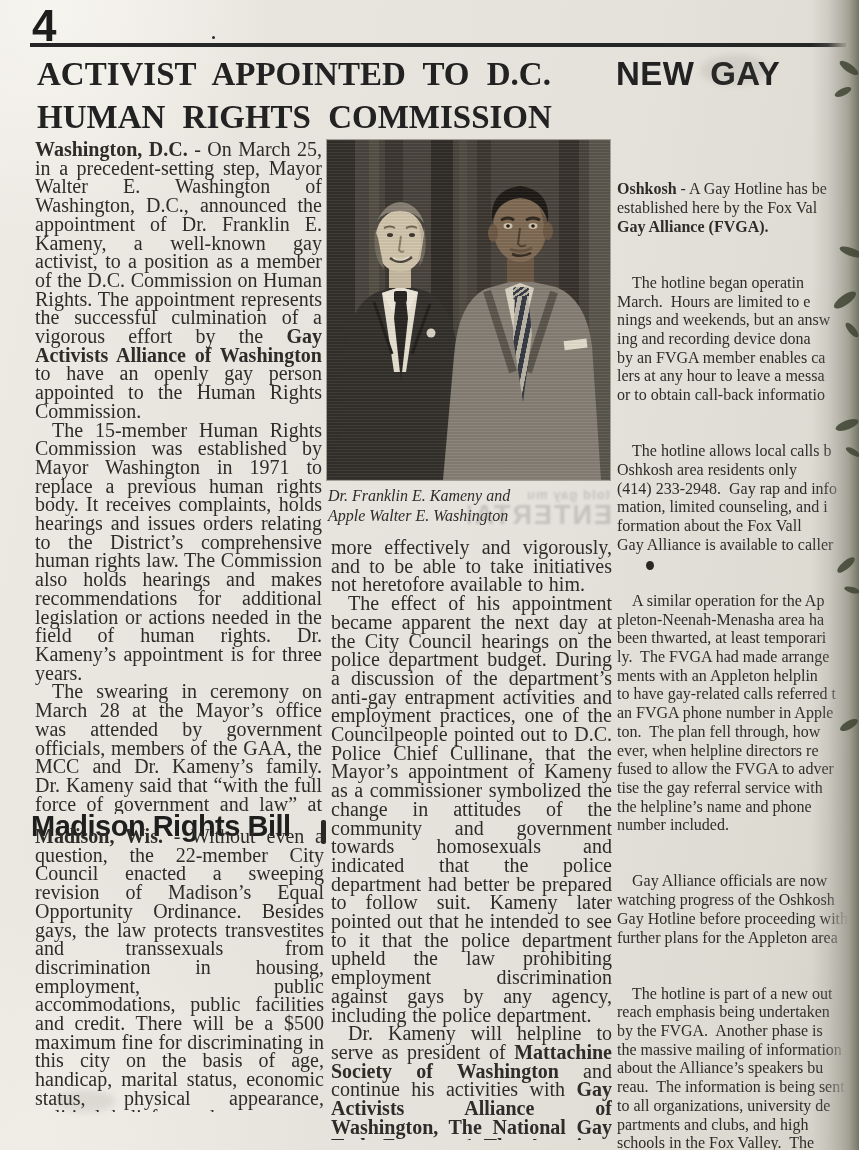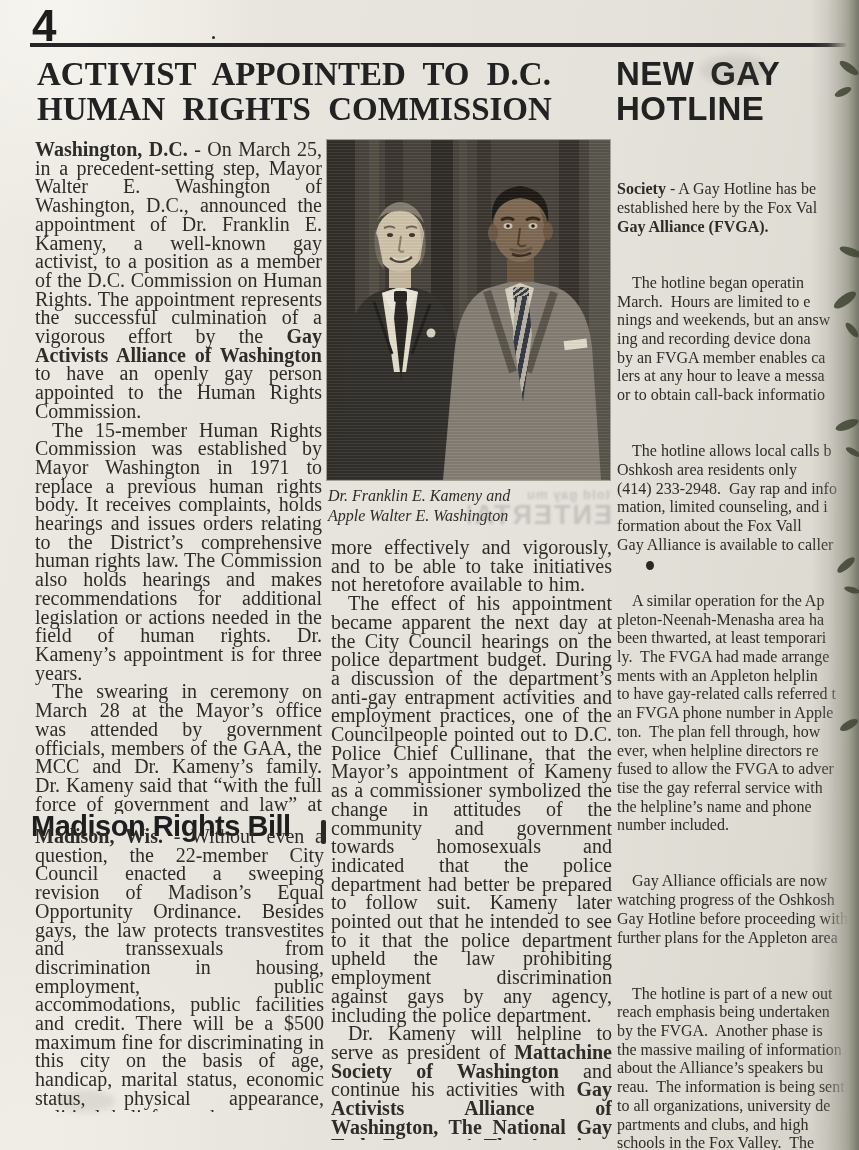--- a/index.html
+++ b/index.html
@@ -10,21 +10,21 @@
       radial-gradient(circle at 4% 99%, #efede6 0%, rgba(239,237,230,0) 20%),
       linear-gradient(100deg,#edebe4 0%, #e8e5de 25%, #e5e2db 60%, #ddDAd2 88%, #d2cfc6 100%);
     font-family:"Liberation Serif", serif;color:#2e2c29;
   }
   .abs{position:absolute;}
   .pagenum{font-family:"Liberation Sans",sans-serif;font-weight:bold;
     font-size:44px;line-height:1;color:#1d1d1d;letter-spacing:-1px;}
   .toprule{background:#262626;height:4px;}
   .headline{font-family:Liberation Serif, serif;font-weight:bold;color:#222;
     font-size:33px;line-height:1.0;letter-spacing:0px;word-spacing:9px;white-space:nowrap;}
-  .headline .hl2{display:block;margin-top:2px;}
+  .headline .hl2{display:block;margin-top:10px;}
   .headline-right{font-family:"Liberation Sans",sans-serif;font-weight:bold;color:#222;
     font-size:33px;line-height:1.05;letter-spacing:0.5px;word-spacing:6px;}
   .madison-headline{font-family:"Liberation Sans",sans-serif;font-weight:bold;color:#1e1e1e;
     font-size:29px;line-height:1;letter-spacing:-0.5px;white-space:nowrap;}
   .bodycol{font-size:20px;line-height:18.7px;text-align:justify;word-spacing:0.6px;color:#2e2c29;}
   .bodycol p{margin:0;}
   .bodycol p.ind{text-indent:17px;}
   .col3{font-size:16px;line-height:18.7px;white-space:pre;color:#2e2c29;}
   .col3 p{margin:0;}
   .col3 p.ind{text-indent:15px;}
@@ -51,21 +51,20 @@
   <div class="abs pagenum" style="left:32px;top:4px;">4</div>
   <div class="abs toprule" style="left:30px;top:43px;width:816px;"></div>
 
   <div class="abs headline" style="left:37px;top:58px;">
     <span>ACTIVIST APPOINTED TO D.C.</span>
     <span class="hl2">HUMAN RIGHTS COMMISSION</span>
   </div>
 
   <div class="abs headline-right" style="left:616px;top:57px;">
     <span>NEW GAY</span><br>
-    <span>HOTLINE</span>
   </div>
 
   <div class="abs bodycol" style="left:35px;top:140px;width:287px;height:674px;overflow:hidden;">
     <p><b>Washington, D.C.</b><span> - On March 25, in a precedent-setting step, Mayor Walter E. Washington of Washington, D.C., announced the appointment of Dr. Franklin E. Kameny, a well-known gay activist, to a position as a member of the D.C. Commission on Human Rights.  The appointment represents the successful culmination of a vigorous effort by the </span><b>Gay Activists Alliance of Washington</b><span> to have an openly gay person appointed to the Human Rights Commission.</span></p>
     <p class="ind">The 15-member Human Rights Commission was established by Mayor Washington in 1971 to replace a previous human rights body. It receives complaints, holds hearings and issues orders relating to the District’s comprehensive human rights law.  The Commission also holds hearings and makes recommendations for additional legislation or actions needed in the field of human rights.  Dr. Kameny’s appointment is for three years.</p>
     <p class="ind">The swearing in ceremony on March 28 at the Mayor’s office was attended by government officials, members of the GAA, the MCC and Dr. Kameny’s family.  Dr. Kameny said that “with the full force of government and law” at his command, he intended, and expected to be able, to continue the fight far</p>
   </div>
 
   <div class="abs photo-frame" style="left:327px;top:140px;width:283px;height:340px;">
     <svg width="283" height="340" viewBox="0 0 283 340" xmlns="http://www.w3.org/2000/svg">
@@ -163,21 +162,21 @@
     <p class="ind">The effect of his appointment became apparent the next day at the City Council hearings on the police department budget.  During a discussion of the department’s anti-gay entrapment activities and employment practices, one of the Councilpeople pointed out to D.C. Police Chief Cullinane, that the Mayor’s appointment of Kameny as a commissioner symbolized the change in attitudes of the community and government towards homosexuals and indicated that the police department had better be prepared to follow suit.  Kameny later pointed out that he intended to see to it that the police department upheld the law prohibiting employment discrimination against gays by any agency, including the police department.</p>
     <p class="ind"><span>Dr. Kameny will helpline to serve as president of </span><b>Mattachine Society of Washington</b><span> and continue his activities with </span><b>Gay Activists Alliance of Washington, The National Gay Task Force</b><span> and </span><b>The American Civil Liberties Union.</b></p>
   </div>
 
   <div class="abs madison-headline" style="left:31px;top:812px;">Madison Rights Bill</div>
   <div class="abs bodycol" style="left:35px;top:827px;width:289px;height:285px;overflow:hidden;">
     <p><b>Madison, Wis.</b><span> - Without even a question, the 22-member City Council enacted a sweeping revision of Madison’s Equal Opportunity Ordinance.  Besides gays, the law protects transvestites and transsexuals from discrimination in housing, employment, public accommodations, public facilities and credit. There will be a $500 maximum fine for discriminating in this city on the basis of age, handicap, marital status, economic status, physical appearance, political beliefs, student status or sexual orientation.</span></p>
   </div>
 
   <div class="abs col3" style="left:617px;top:143px;width:238px;">
-    <p><b>Society</b><span> - A Gay Hotline has be
+    <p><b>Oshkosh</b><span> - A Gay Hotline has be
 established here by the Fox Val
 </span><b>Gay Alliance (FVGA).</b></p>
     <p class="ind">The hotline began operatin
 March.  Hours are limited to e
 nings and weekends, but an answ
 ing and recording device dona
 by an FVGA member enables ca
 lers at any hour to leave a messa
 or to obtain call-back informatio</p>
     <p class="ind">The hotline allows local calls b

